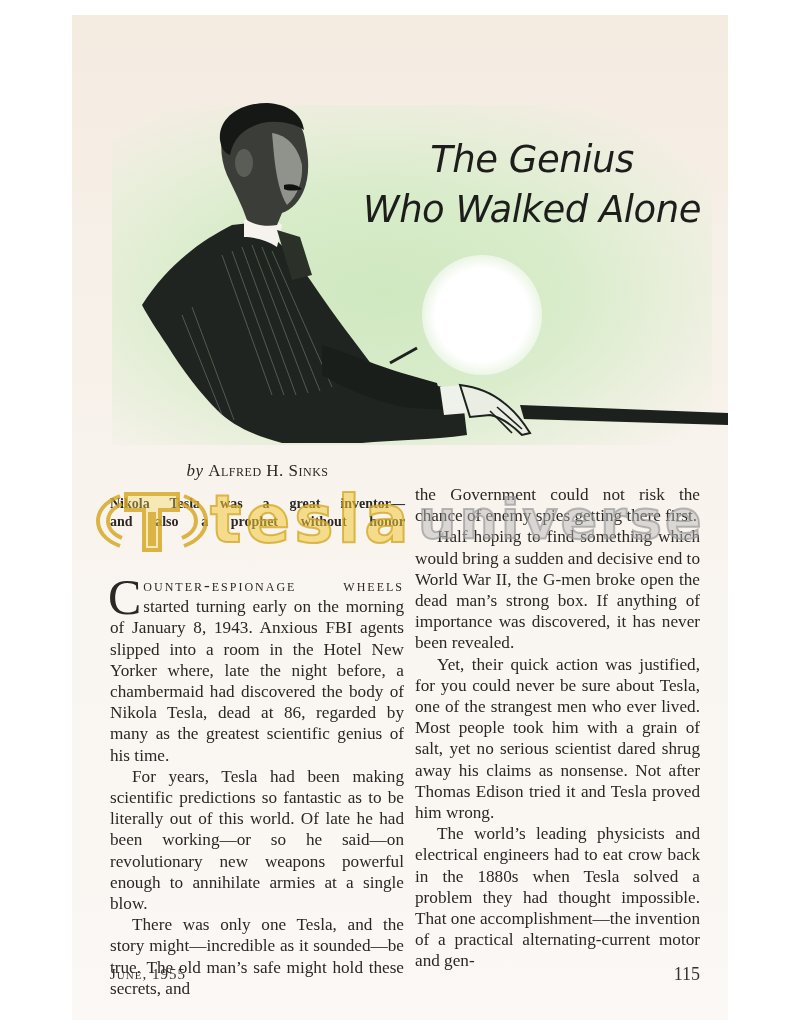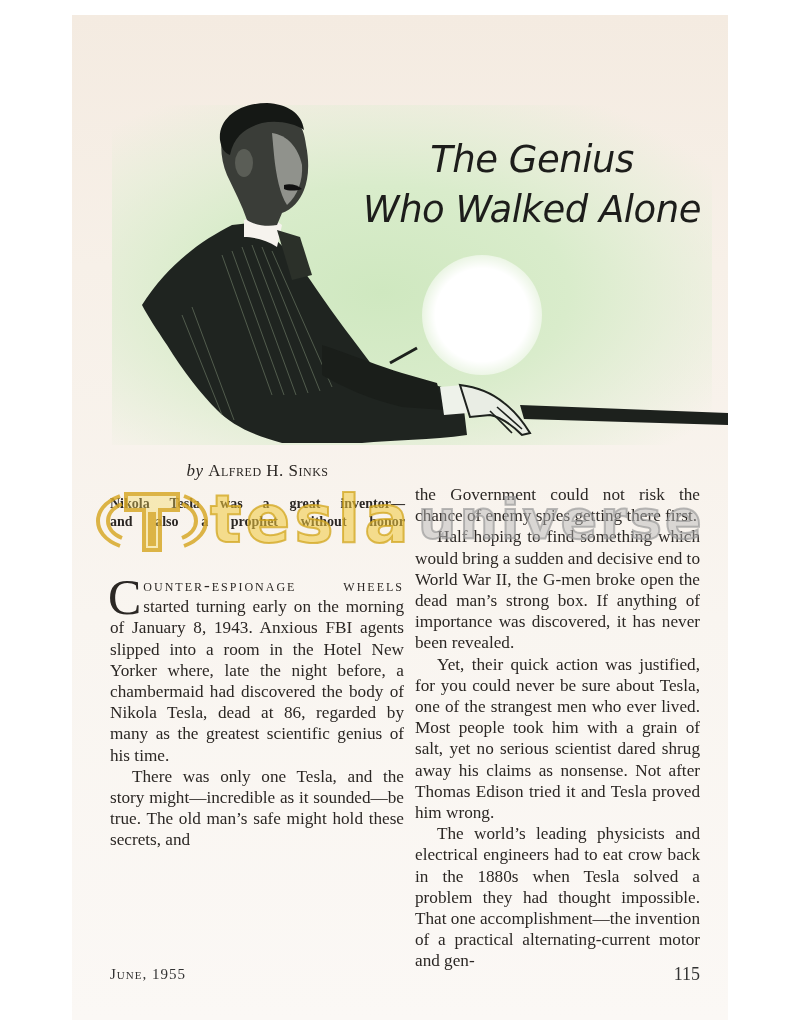--- a/index.html
+++ b/index.html
@@ -237,20 +237,21 @@
     <span class="sc">Alfred H. Sinks</span>
   </div>
 
   <div class="deck">
     <span>Nikola Tesla was a great inventor—</span>
     <span>and also a prophet without honor</span>
   </div>
 
   <div class="col col-left">
     <p class="lead"><span class="dropcap">C</span><span class="lead-caps">ounter-espionage wheels</span><span> started turning early on the morning of January 8, 1943. Anxious FBI agents slipped into a room in the Hotel New Yorker where, late the night before, a chambermaid had discovered the body of Nikola Tesla, dead at 86, regarded by many as the greatest scientific genius of his time.</span></p>
+    <p class="indent">For years, Tesla had been making scientific predictions so fantastic as to be literally out of this world. Of late he had been working—or so he said—on revolutionary new weapons powerful enough to annihilate armies at a single blow.</p>
     <p class="indent">There was only one Tesla, and the story might—incredible as it sounded—be true. The old man’s safe might hold these secrets, and</p>
   </div>
 
   <div class="col col-right">
     <p>the Government could not risk the chance of enemy spies getting there first.</p>
     <p class="indent">Half hoping to find something which would bring a sudden and decisive end to World War II, the G-men broke open the dead man’s strong box. If anything of importance was discovered, it has never been revealed.</p>
     <p class="indent">Yet, their quick action was justified, for you could never be sure about Tesla, one of the strangest men who ever lived. Most people took him with a grain of salt, yet no serious scientist dared shrug away his claims as nonsense. Not after Thomas Edison tried it and Tesla proved him wrong.</p>
     <p class="indent">The world’s leading physicists and electrical engineers had to eat crow back in the 1880s when Tesla solved a problem they had thought impossible. That one accomplishment—the invention of a practical alternating-current motor and gen-</p>
   </div>
 

